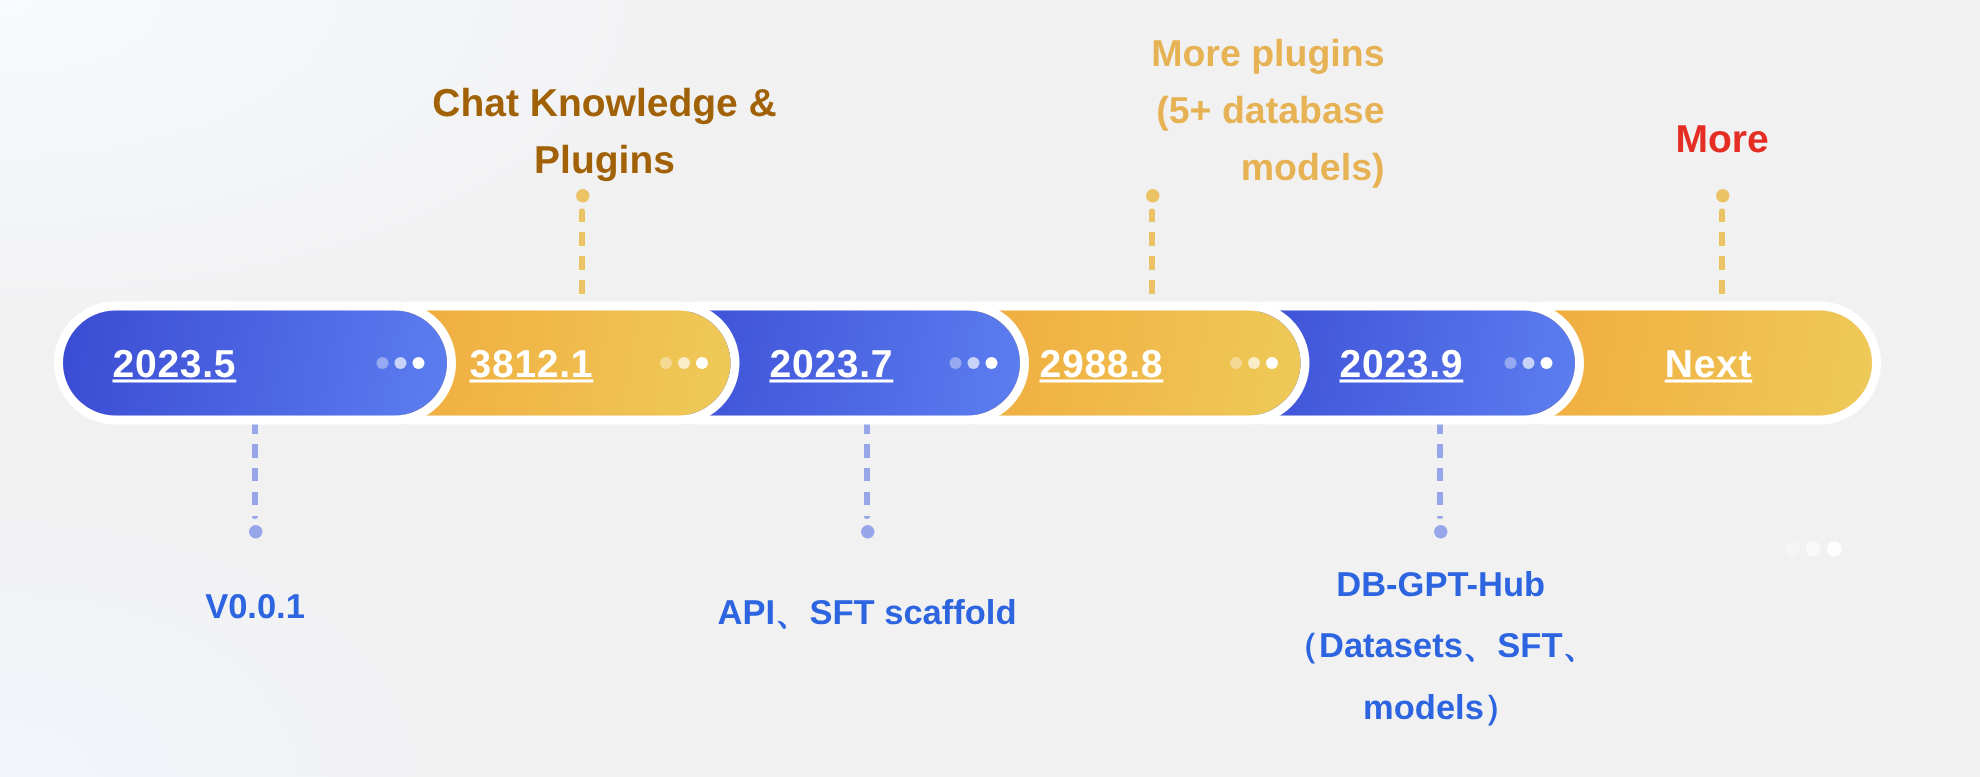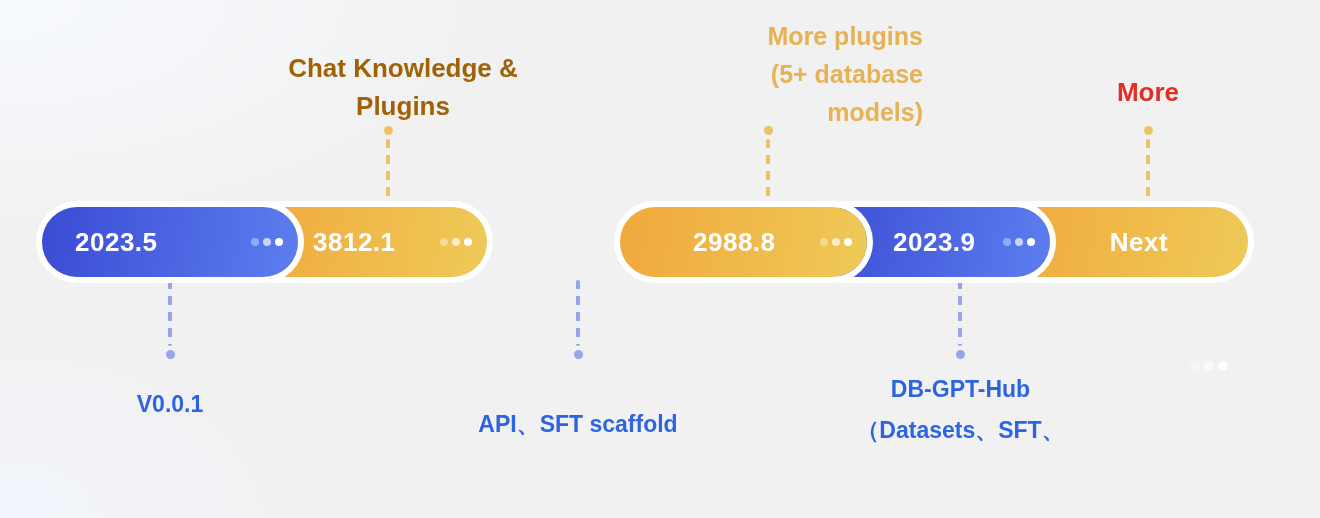--- a/index.html
+++ b/index.html
@@ -11,21 +11,21 @@
       radial-gradient(520px 320px at 0% 100%, #f2f5fc 0%, rgba(242,245,252,0) 60%),
       #f1f1f2;
   }
   .stage{position:relative;width:1320px;height:518px;}
 
   
   .pill{
     position:absolute;top:207px;height:70px;border-radius:40px;
     box-shadow:0 0 0 6px #ffffff;
     display:flex;align-items:center;box-sizing:border-box;
-    color:#ffffff;font-weight:bold;font-size:26px;letter-spacing:.5px;
+    color:#ffffff;font-weight:bold;font-size:26px;letter-spacing:.5px;text-decoration:underline;
   }
   .pill.blue{background:linear-gradient(100deg,#3a4bd3 0%,#5c7ef0 100%);}
   .pill.gold{background:linear-gradient(100deg,#f1a83c 0%,#eeca58 100%);}
   .p1{left:42px;width:256px;z-index:6;padding-left:33px;}
   .p2{left:240px;width:247px;z-index:5;padding-left:73px;}
   .p3{left:430px;width:250px;z-index:4;padding-left:83px;}
   .p4{left:620px;width:247px;z-index:3;padding-left:73px;}
   .p5{left:810px;width:240px;z-index:2;padding-left:83px;}
   .p6{left:995px;width:253px;z-index:1;justify-content:center;padding-left:35px;}
 
@@ -55,21 +55,21 @@
   .cx-6{left:1143px;} 
 
   
   .toplabel,.bottomlabel{position:absolute;text-align:center;font-weight:bold;}
   .toplabel{font-size:26px;line-height:38px;}
   .lbl-chat{left:238px;width:330px;top:49px;color:#a16207;}
   .lbl-moreplugins{left:618px;width:305px;top:17px;color:#e6b254;font-size:25px;text-align:right;}
   .lbl-more{left:1073px;width:150px;top:73px;color:#e42e24;}
   .bottomlabel{font-size:23px;color:#2d64e0;line-height:41px;}
   .lbl-v001{left:95px;width:150px;top:384px;}
-  .lbl-api{left:428px;width:300px;top:388px;margin-top:16px;}
+  .lbl-api{left:428px;width:300px;top:388px;}
   .lbl-hub{left:783px;width:355px;top:369px;}
 
   
   .faint-dots{position:absolute;left:1190px;top:361px;display:flex;gap:4px;}
   .faint-dots i{display:block;width:10px;height:10px;border-radius:50%;background:#fff;}
   .faint-dots i:nth-child(1){opacity:.3;}
   .faint-dots i:nth-child(2){opacity:.6;}
   .faint-dots i:nth-child(3){opacity:.9;}
 </style>
 </head>
@@ -110,20 +110,28 @@
       </span>
   </div>
   <div class="pill gold p2">
     <span>3812.1</span>
     <span class="pdots">
         <i></i>
         <i></i>
         <i></i>
       </span>
   </div>
+  <div class="pill blue p3">
+    <span>2023.7</span>
+    <span class="pdots">
+        <i></i>
+        <i></i>
+        <i></i>
+      </span>
+  </div>
   <div class="pill gold p4">
     <span>2988.8</span>
     <span class="pdots">
         <i></i>
         <i></i>
         <i></i>
       </span>
   </div>
   <div class="pill blue p5">
     <span>2023.9</span>
@@ -148,20 +156,21 @@
   <div class="conn bottom blueviolet cx-5">
     <span class="dash"></span>
     <span class="dot"></span>
   </div>
 
   <div class="bottomlabel lbl-v001">V0.0.1</div>
   <div class="bottomlabel lbl-api">API、SFT scaffold</div>
   <div class="bottomlabel lbl-hub">
     <div>DB-GPT-Hub</div>
     <div>（Datasets、SFT、</div>
+    <div>models）</div>
   </div>
 
   <div class="faint-dots">
       <i></i>
       <i></i>
       <i></i>
     </div>
 
 </div>
 

